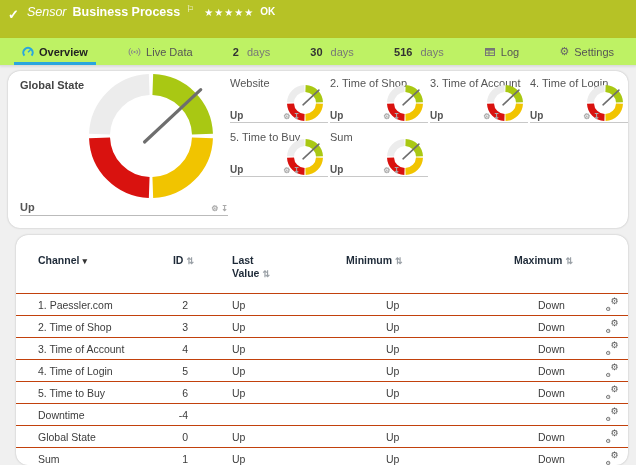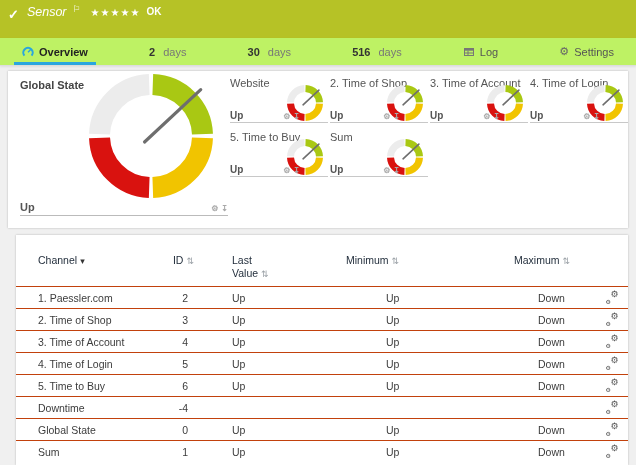--- a/index.html
+++ b/index.html
@@ -33,21 +33,21 @@
   .tab .num { font-weight:bold; color:#333; }
   .tab .unit { color:#777; margin-left:3px; }
   .tab.active .tlabel { color:#222; font-weight:bold; }
   .tab.active::after {
     content:""; position:absolute; left:0; right:0; bottom:0; height:3px;
     background:var(--accent,#2aa6de);
   }
   .ticon { flex:none; }
   .gearglyph { font-size:11px; color:#666; line-height:1; }
   
-  .panel { background:#fff; box-shadow:0 0 2px rgba(0,0,0,.25); }
+  .panel { background:#fff; box-shadow:0 0 2px rgba(0,0,0,.25);border-radius:12px; }
   .gaugepanel { margin:5px 8px 0 8px; height:157px; display:flex; position:relative; }
   
   .global { width:220px; position:relative; flex:none; }
   .gtitle { position:absolute; top:8px; left:12px; font-size:11px; font-weight:bold; color:#444; }
   .bigg { position:absolute; left:80px; top:2px; overflow:visible; }
   .gfooter {
     position:absolute; left:12px; top:130px; width:208px;
     border-bottom:1px solid #bbb; padding-bottom:2px;
     display:flex; justify-content:space-between; align-items:flex-end;
     font-size:11px; font-weight:bold; color:#555;
@@ -62,21 +62,21 @@
     position:absolute; left:2px; right:0; bottom:4px;
     border-bottom:1px solid #c8c8c8;
     display:flex; justify-content:space-between; align-items:flex-end;
     padding:0 28px 1px 0; font-size:10px; font-weight:bold; color:#555;
   }
   
   .tablepanel { margin:7px 8px 0 16px; height:230px; padding-top:16px; }
   table { width:100%; border-collapse:collapse; font-size:10.5px; table-layout:fixed; }
   col.c-channel{width:150px;} col.c-id{width:40px;} col.c-last{width:130px;}
   col.c-min{width:150px;} col.c-max{width:110px;} col.c-set{width:32px;}
-  th { color:#1e2a38; font-weight:normal; text-align:left; vertical-align:top; padding:3px 0 6px 0; line-height:1.25; cursor:pointer;margin-left:36px; }
+  th { color:#1e2a38; font-weight:bold; text-align:left; vertical-align:top; padding:3px 0 13px 0; line-height:1.25; cursor:pointer;margin-left:36px; }
   th.h-channel { padding-left:22px; }
   th.h-id { text-align:right; padding-right:12px; }
   th.h-last { padding-left:26px; }
   th.h-min { padding-left:10px; }
   th.h-max { padding-left:28px; }
   .sorticon { color:#9aa0a6; font-size:9px; margin-left:3px; }
   .sortdesc { color:#333; font-size:9px; margin-left:3px; }
   td { border-top:1px solid #c2410c; height:22px; padding:0; color:#3c3c3c; }
   td.d-channel { padding-left:22px; }
   td.d-id { text-align:right; padding-right:18px; }
@@ -89,34 +89,43 @@
   .gearico .g2 { position:absolute; left:0; bottom:-2px; font-size:6px; color:#555; }
 </style>
 </head>
 <body>
 
 <div class="topbar" style="background: rgb(182, 194, 38);">
   <span class="check">✓</span>
   <div class="titlewrap">
     <div class="line1">
       <span class="kind">Sensor</span>
+      <span class="sensor-title">Business Process</span>
       <span class="flag">⚐</span>
       <span class="stars">★★★★★</span>
     </div>
     <div class="statusline">OK</div>
   </div>
 </div>
 
 <div class="tabbar">
   <div class="tab active">
     <svg class="ticon" width="12" height="12" viewBox="0 0 12 12">
       <path d="M2.4 9.6 A4.7 4.7 0 1 1 9.6 9.6" fill="none" stroke="#2aa6de" stroke-width="2.1"></path>
       <line x1="6" y1="6.3" x2="9.2" y2="3.1" stroke="#2aa6de" stroke-width="1.4"></line>
     </svg>
     <span class="tlabel">Overview</span>
+  </div>
+  <div class="tab">
+    <svg class="ticon" width="13" height="12" viewBox="0 0 13 12">
+      <circle cx="6.5" cy="6" r="1.1" fill="#888"></circle>
+      <path d="M4.4 3.9 a3 3 0 0 0 0 4.2 M2.6 2.2 a5.4 5.4 0 0 0 0 7.6" fill="none" stroke="#888" stroke-width="1"></path>
+      <path d="M8.6 3.9 a3 3 0 0 1 0 4.2 M10.4 2.2 a5.4 5.4 0 0 1 0 7.6" fill="none" stroke="#888" stroke-width="1"></path>
+    </svg>
+    <span class="tlabel">Live Data</span>
   </div>
   <div class="tab">
     <span class="num">2</span>
       <span class="unit">days</span>
   </div>
   <div class="tab">
     <span class="num">30</span>
       <span class="unit">days</span>
   </div>
   <div class="tab">

